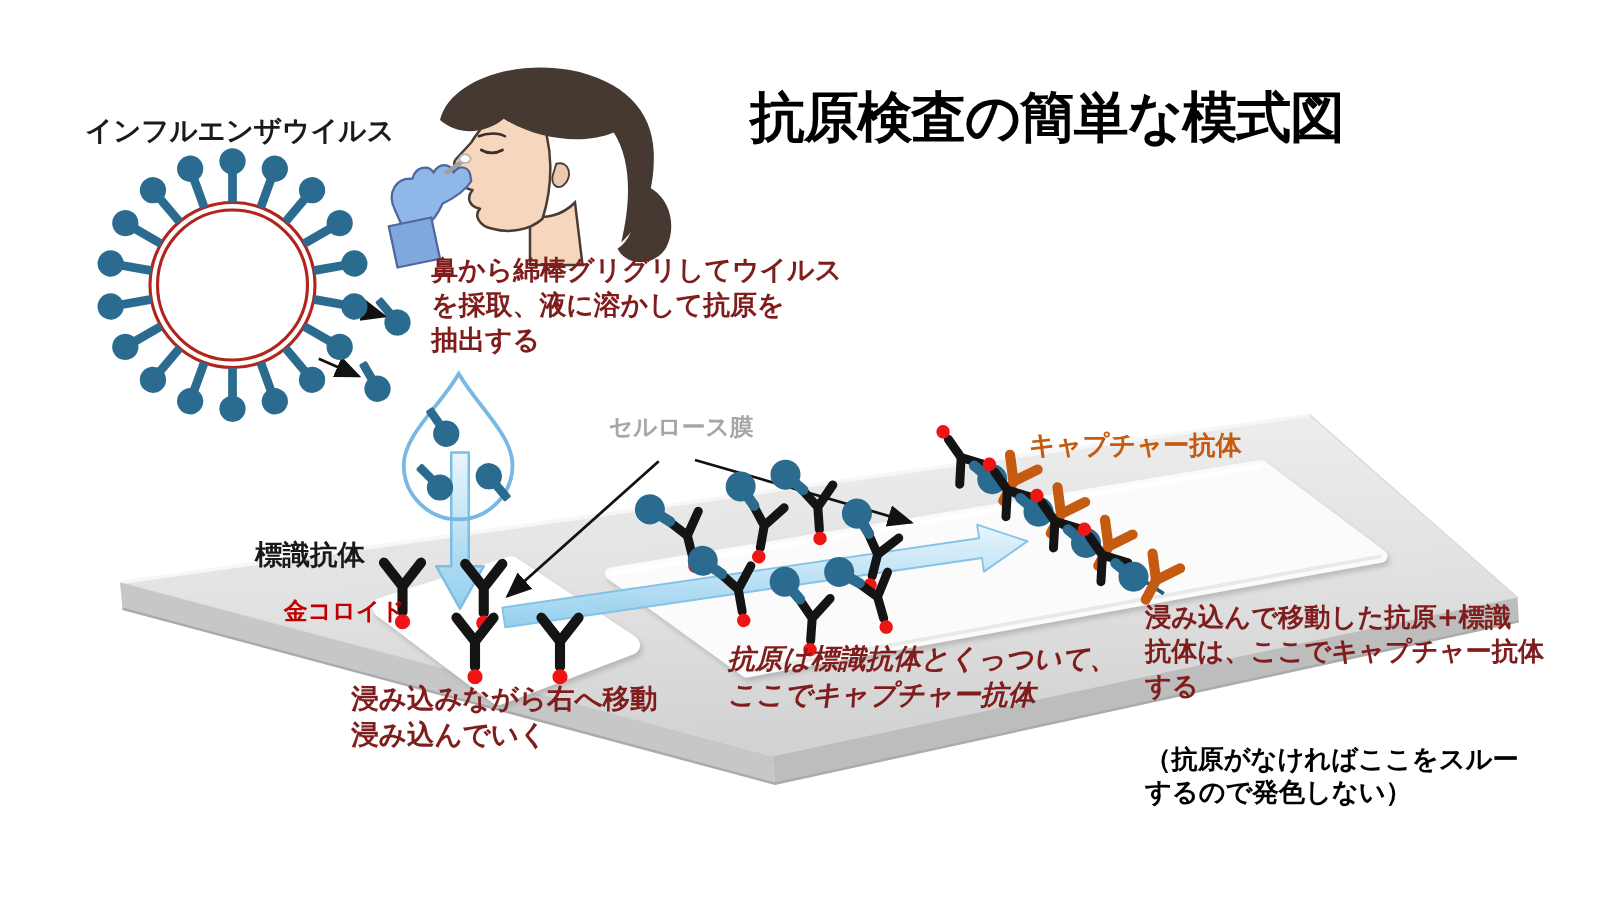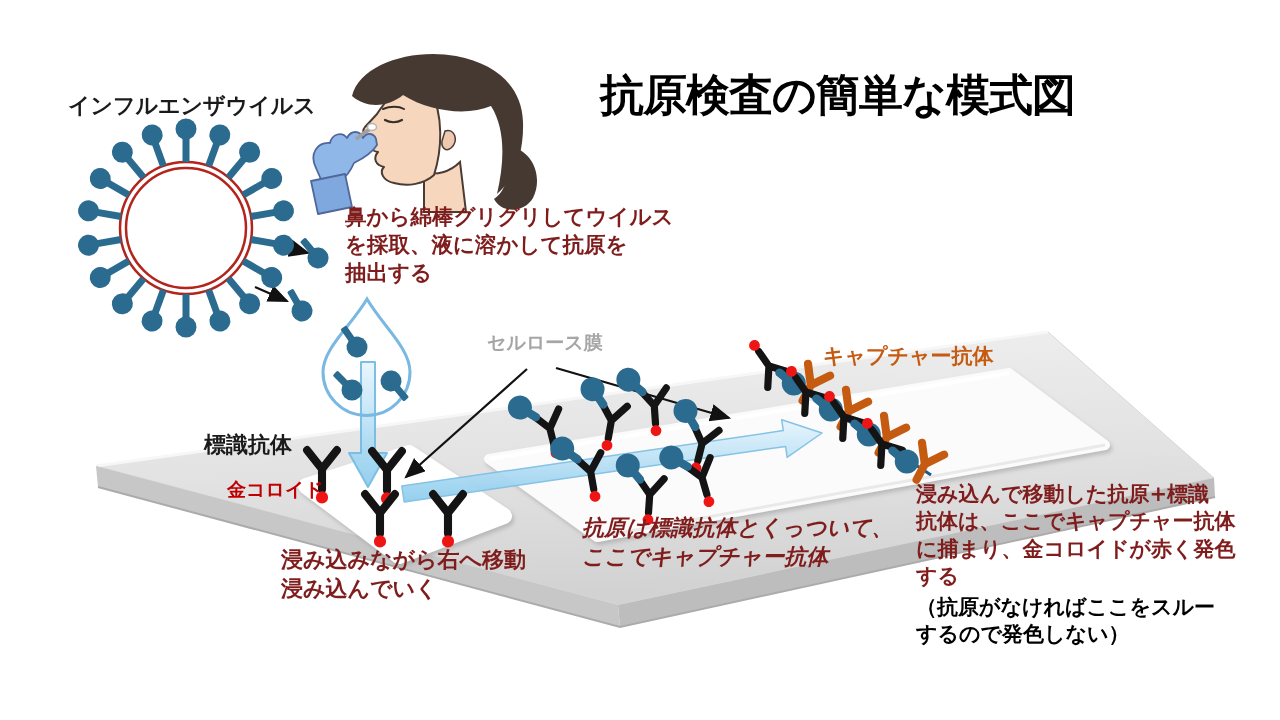--- a/index.html
+++ b/index.html
@@ -231,21 +231,20 @@
   </div>
 
   <div class="txt ann red" style="left:582px;top:514px;font-size:22px;font-style:italic;">
     <div>抗原は標識抗体とくっついて、</div>
     <div>ここでキャプチャー抗体</div>
   </div>
 
   <div class="txt ann red" style="left:916px;top:481px;font-size:21px;line-height:1.27;">
     <div>浸み込んで移動した抗原+標識</div>
     <div>抗体は、ここでキャプチャー抗体</div>
-    <div>に捕まり、金コロイドが赤く発色</div>
     <div>する</div>
   </div>
 
   <div class="txt ann gray" style="left:916px;top:594px;font-size:21px;">
     <div>（抗原がなければここをスルー</div>
     <div>するので発色しない）</div>
   </div>
 
 </div>
 

